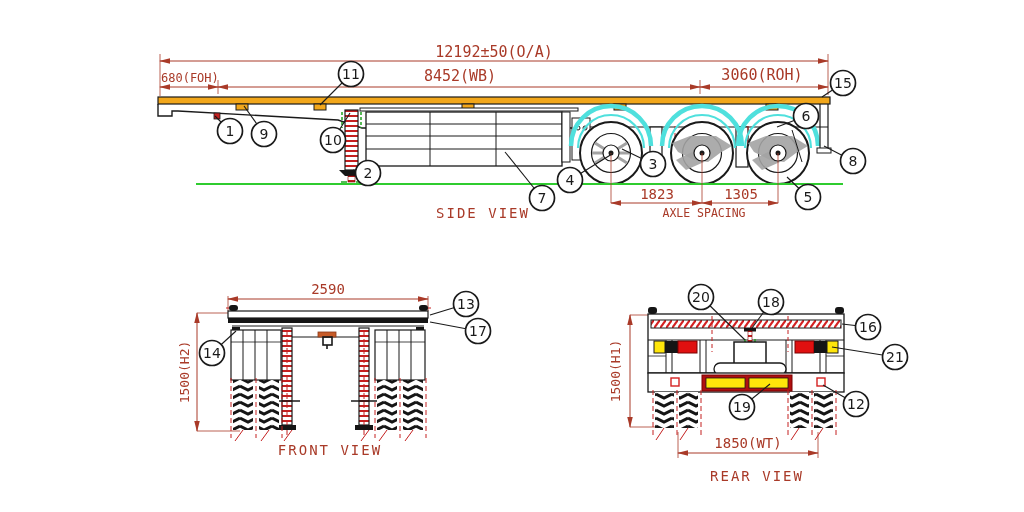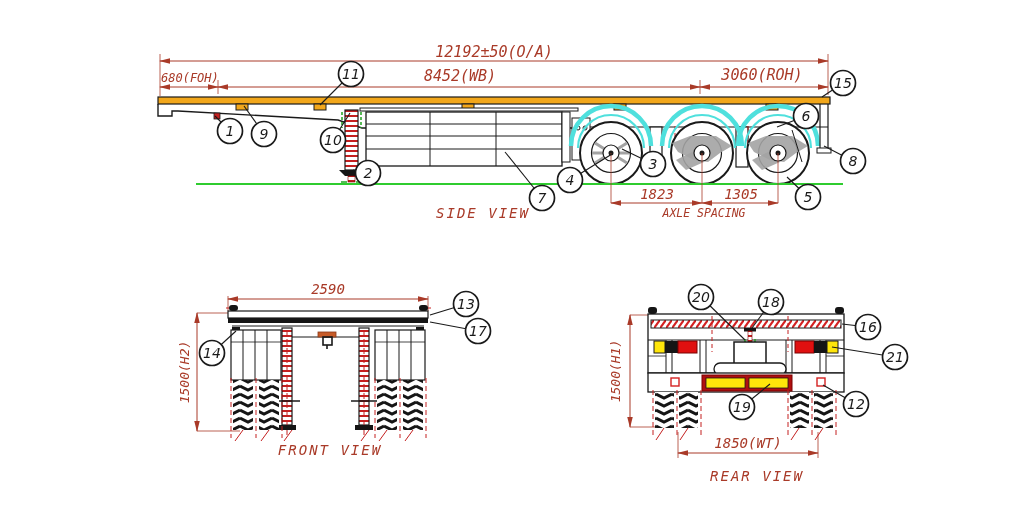--- a/index.html
+++ b/index.html
@@ -1,17 +1,17 @@
 <!DOCTYPE html>
 <html><head>
 <meta charset="utf-8">
 <style>
   html,body{margin:0;padding:0;background:#ffffff;}
   .stage{position:relative;width:928px;height:512px;background:#ffffff;overflow:hidden;
-         font-family:"DejaVu Sans",sans-serif;font-style:italic;}
+         font-family:"DejaVu Sans",sans-serif;}
   svg{display:block;}
   .dim{stroke:#A93A28;stroke-width:1;fill:none;}
   .dimthin{stroke:#A93A28;stroke-width:0.8;fill:none;}
   .dimtxt{fill:#A93A28;font-family:"DejaVu Sans Mono",monospace;}
   .viewtitle{fill:#A93A28;font-family:"DejaVu Sans Mono",monospace;font-size:14px;letter-spacing:2px;}
   .blk{stroke:#1a1a1a;fill:none;}
   .blkf{stroke:#1a1a1a;fill:#ffffff;}
   .ldr{stroke:#1a1a1a;stroke-width:1.1;fill:none;}
   .cball{fill:#ffffff;stroke:#1a1a1a;stroke-width:1.7;}
   .cnum{fill:#1a1a1a;font-family:"DejaVu Sans",sans-serif;font-size:14px;text-anchor:middle;}

